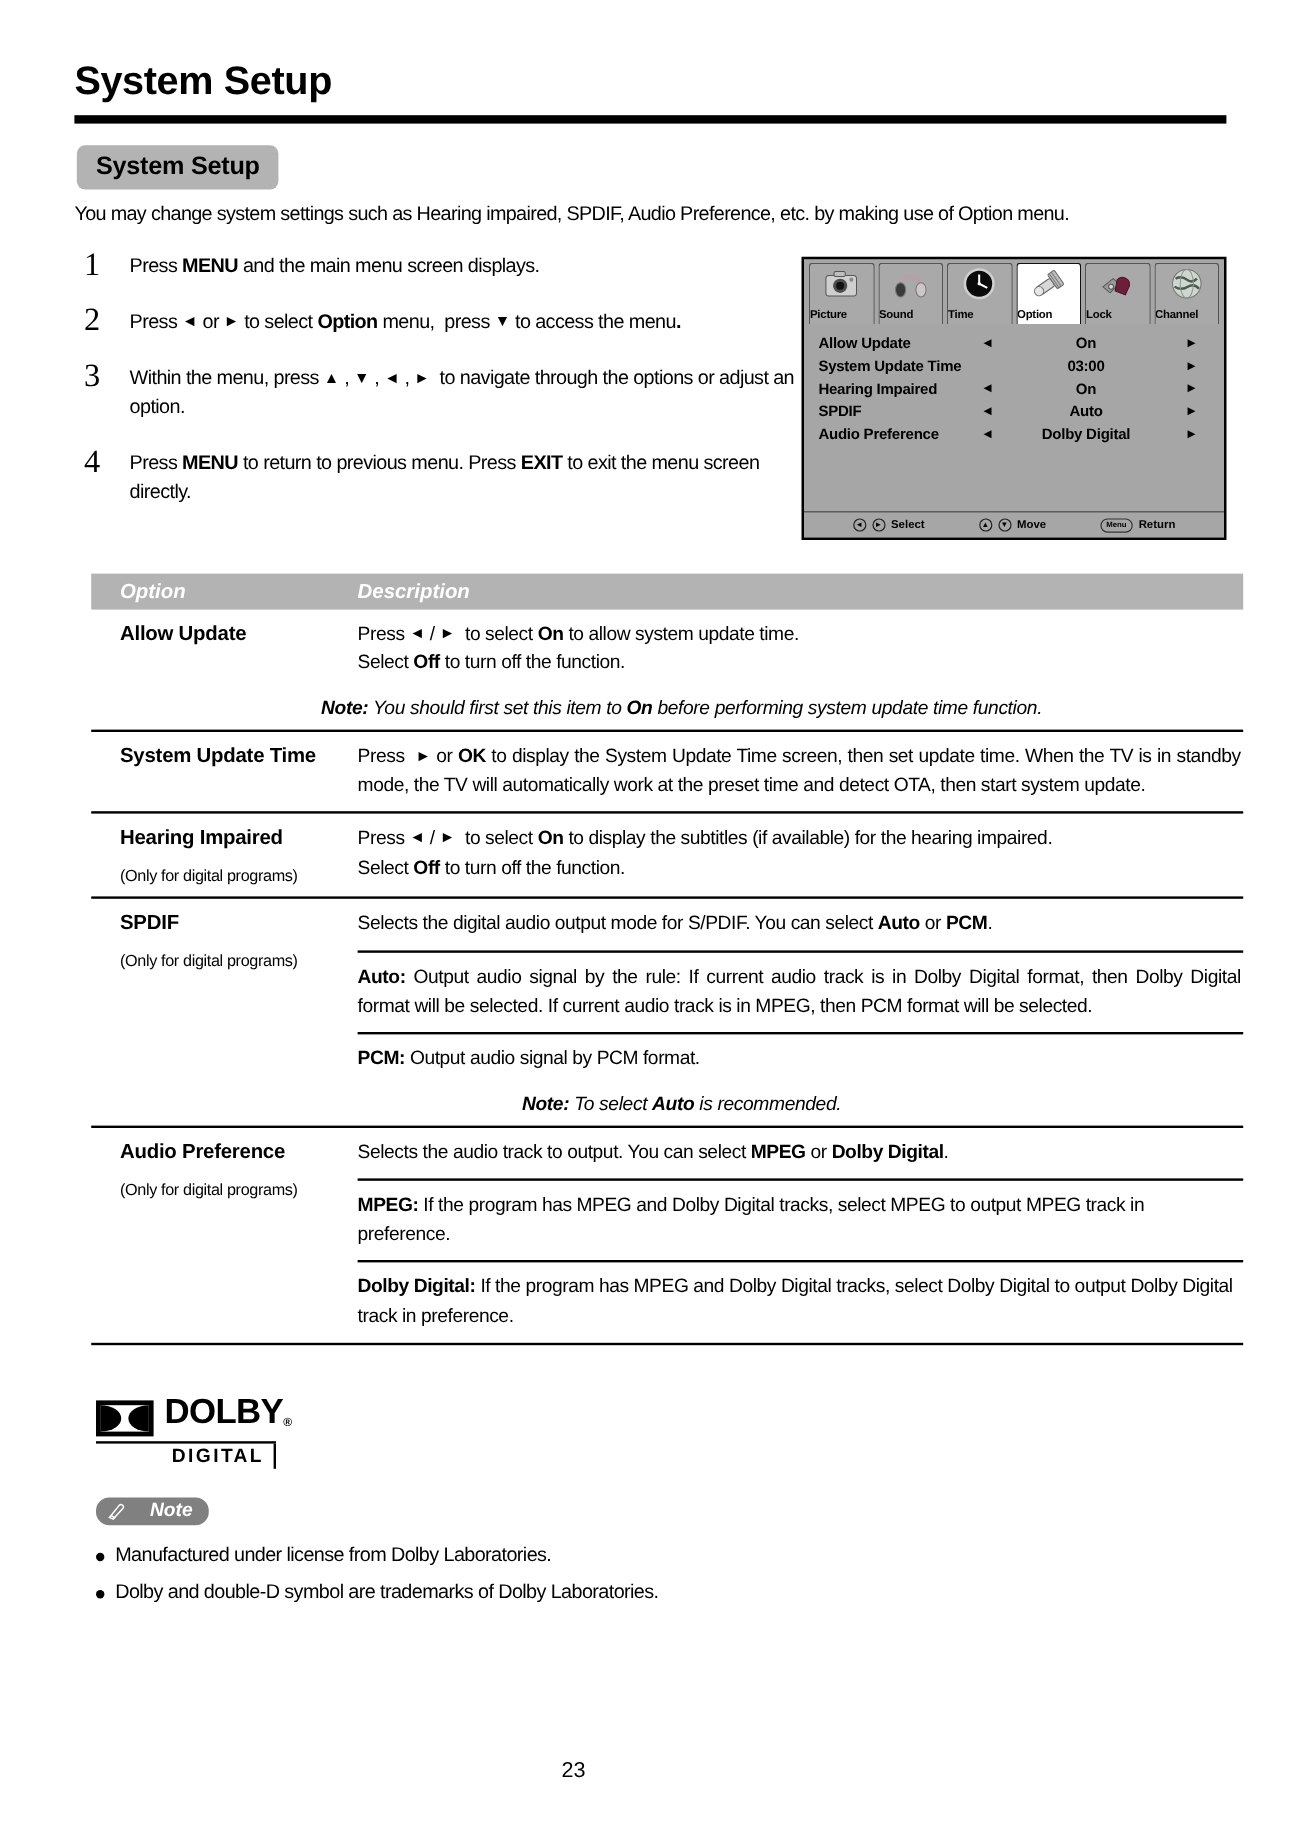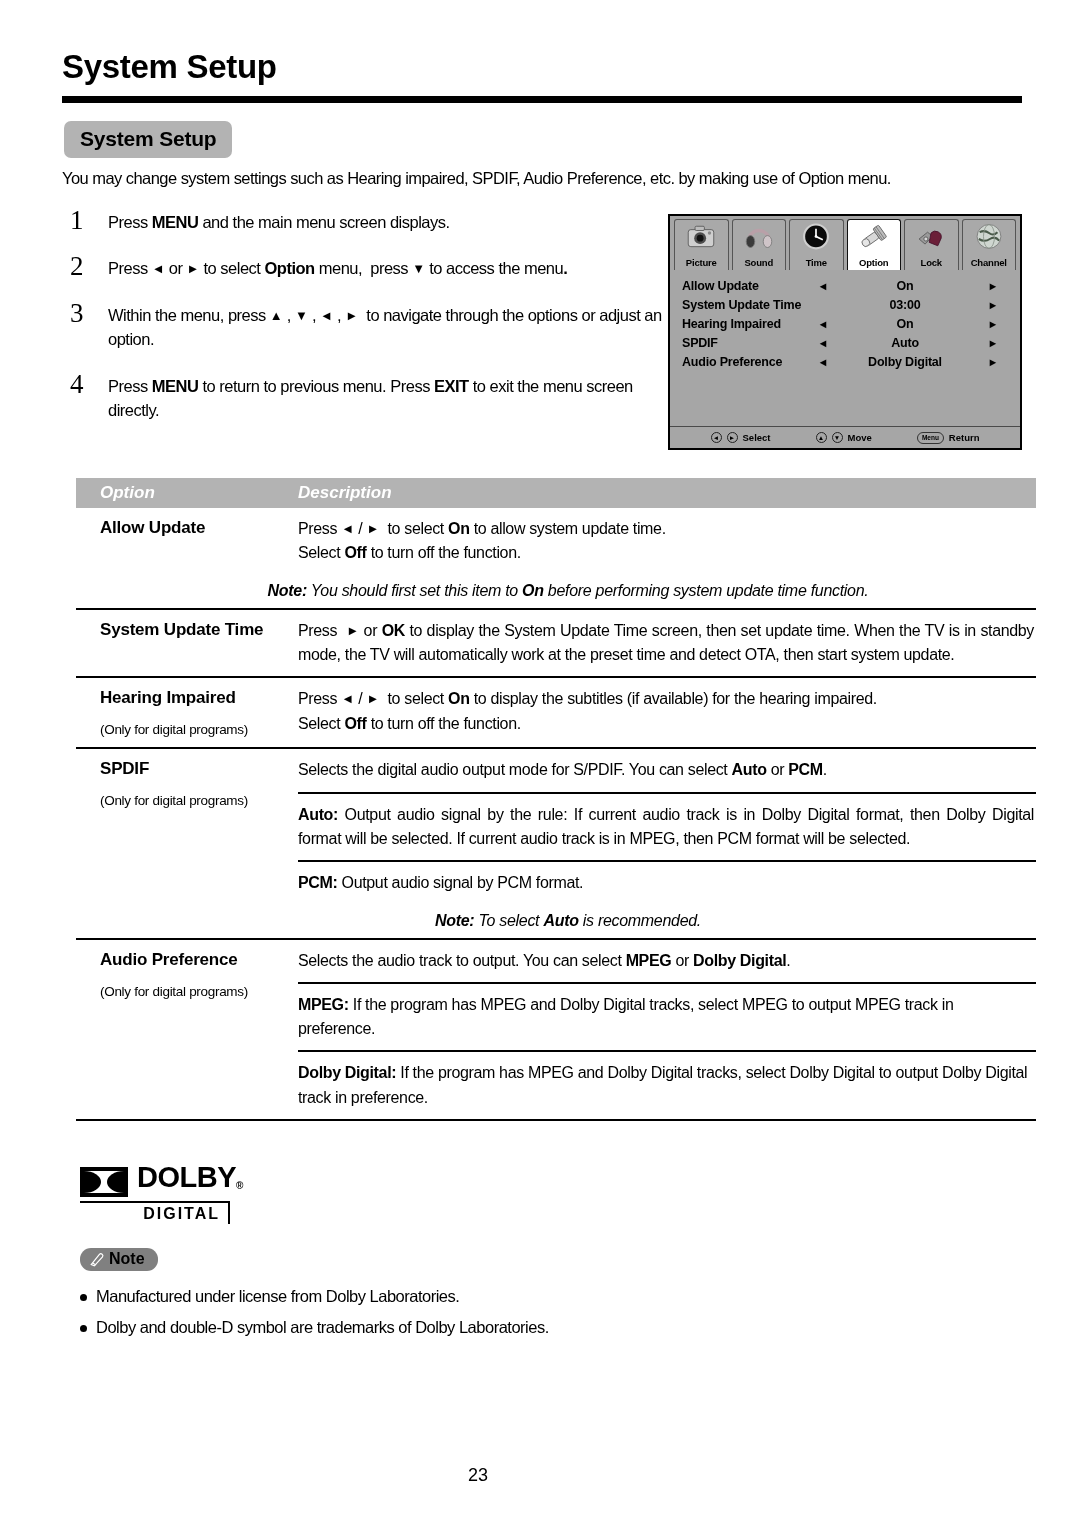--- a/index.html
+++ b/index.html
@@ -61,21 +61,21 @@
     background:#a6a6a6;
     border:2px solid #000;
   }
   .osd-tabs {
     display:flex; height:54px; padding:3px 4px 0 4px; gap:3px;
   }
   .osd-tab {
     flex:1; position:relative;
     border:1px solid #555; border-bottom:none;
     background:#a9a9a9;
-    display:flex; flex-direction:column; align-items:center; justify-content:flex-end;
+    display:flex; flex-direction:column; justify-content:flex-end;
     border-radius:3px 3px 0 0;
     overflow:hidden;
   }
   .osd-tab.active { background:#ffffff; border-color:#111; }
   .osd-tab .ico {
     position:absolute; top:2px; left:50%; transform:translateX(-50%);
     width:34px; height:30px;
   }
   .osd-tab .tablabel {
     font-size:9.5px; font-weight:bold; line-height:11px;
@@ -161,23 +161,23 @@
     display:flex; justify-content:flex-end; align-items:center;
   }
   .dolby-digital {
     font-size:16px; font-weight:bold; letter-spacing:2px; padding:1px 8px 0 0;
     border-right:2px solid #000; line-height:20px;margin-left:37px;
   }
 
   
   .note-badge {
     position:absolute; left:80px; top:1248px;
-    background:#808080; color:#000000; border-radius:11px;
-    padding:2px 13px 3px 9px; font-size:16px; font-weight:bold; 
-    display:flex; align-items:center; gap:4px;
+    background:#808080; color:#ffffff; border-radius:11px;
+    padding:2px 13px 3px 9px; font-size:16px; font-weight:bold; font-style:italic;
+    display:flex; align-items:center; gap:20px;
   }
   .pencil { display:inline-block; width:16px; height:15px; }
   .note-list { position:absolute; left:80px; top:1281px; width:900px; }
   .note-item {
     display:flex; align-items:flex-start; gap:9px;
     font-size:16.5px; line-height:1.9; letter-spacing:-0.5px;
   }
   .bullet {
     width:7px; height:7px; border-radius:50%; background:#000;
     margin-top:13px; flex:0 0 7px;

